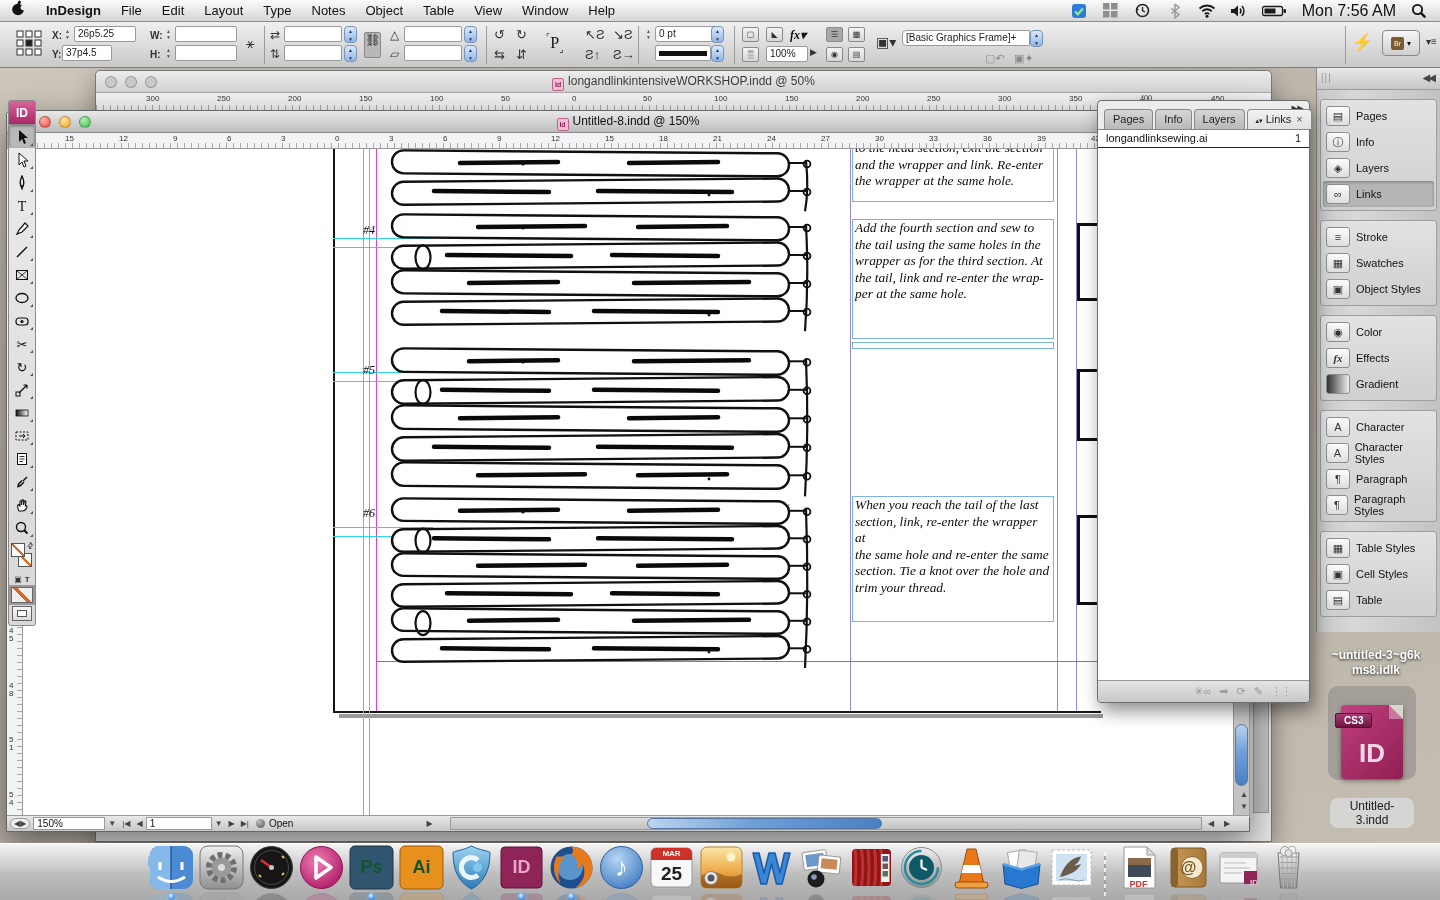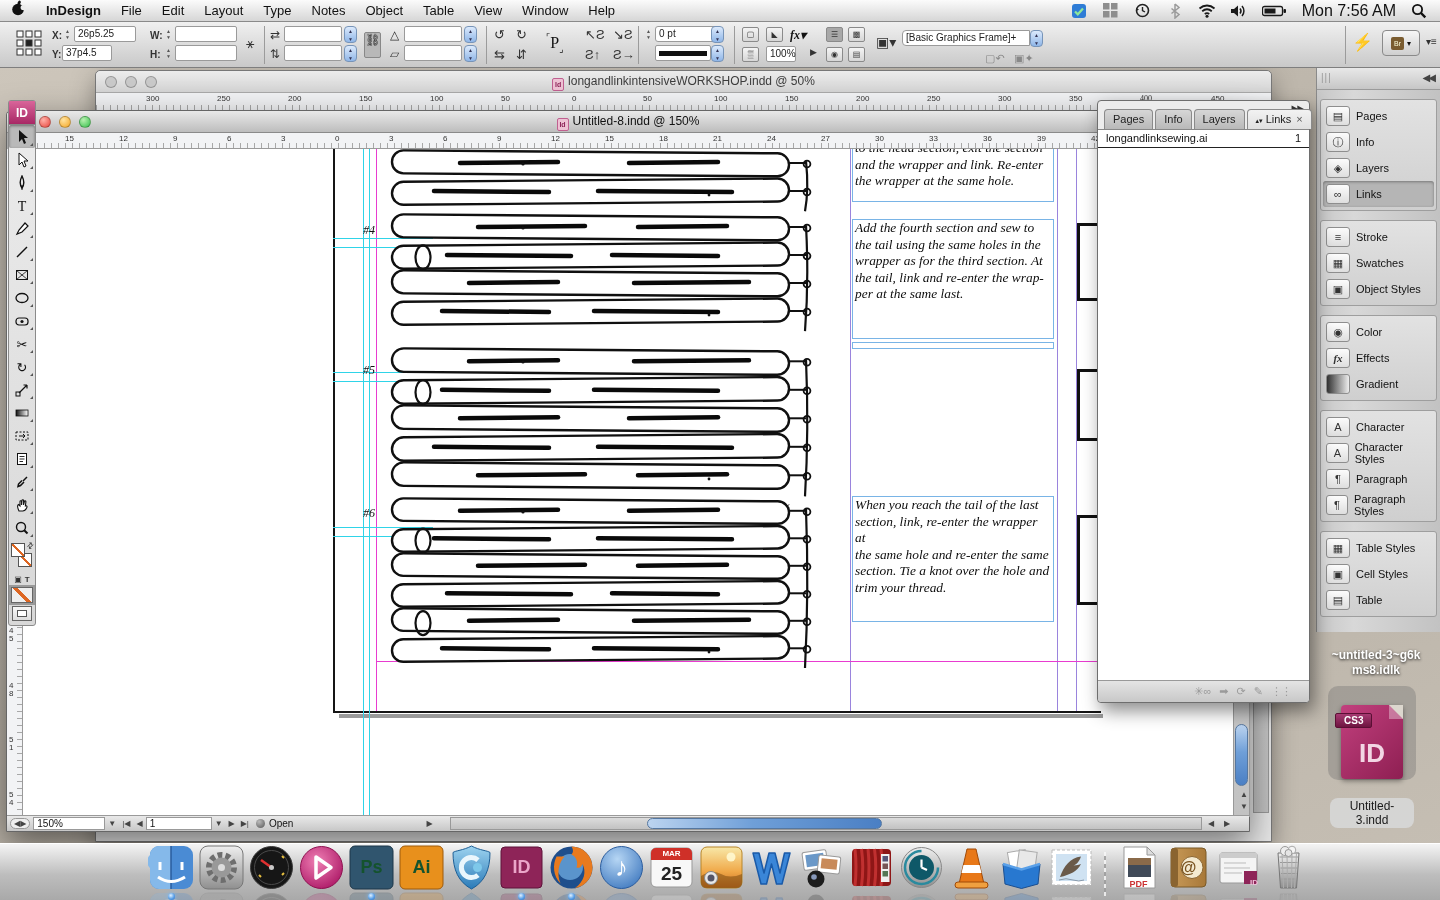--- a/index.html
+++ b/index.html
@@ -308,21 +308,21 @@
       <div class="tframe" style="left: 829px; top: 0px; width: 202px; height: 53px; border-top: none;">
         <div style="margin-top: -9px;">to the head section, exit the section</div>
         <div>and the wrapper and link. Re-enter</div>
         <div>the wrapper at the same hole.</div>
       </div>
       <div class="tframe" style="left: 829px; top: 70px; width: 202px; height: 120px;">
         <div>Add the fourth section and sew to</div>
         <div>the tail using the same holes in the</div>
         <div>wrapper as for the third section. At</div>
         <div>the tail, link and re-enter the wrap-</div>
-        <div>per at the same last.</div>
+        <div>per at the same hole.</div>
       </div>
       <div class="tframe" style="left: 829px; top: 347px; width: 202px; height: 126px;">
         <div>When you reach the tail of the last</div>
         <div>section, link, re-enter the wrapper at</div>
         <div>the same hole and re-enter the same</div>
         <div>section. Tie a knot over the hole and</div>
         <div>trim your thread.</div>
       </div>
       <div class="slabel" style="left: 340px; top: 74px;">#4</div>
       <div class="slabel" style="left: 340px; top: 214px;">#5</div>
@@ -840,21 +840,21 @@
   <span class="cp bluestep" style="left:711px;top:4px">▲<br>▼</span>
   <span class="cp cpfield" style="left:655px;top:23px;width:56px;display:flex;align-items:center">
       <span style="display:inline-block;width:100%;height:5px;background:#111"></span>
     </span>
   <span class="cp bluestep" style="left:711px;top:23px">▲<br>▼</span>
   <span class="cp cpsep" style="left:734px"></span>
   <span class="cp wrapbtn" style="left:742px;top:5px">▢</span>
   <span class="cp wrapbtn" style="left:766px;top:5px">◣</span>
   <span class="cp" style="left:790px;top:6px;font-style:italic;font-weight:bold;font-size:12px;font-family:'Liberation Serif',serif">fx▾</span>
   <span class="cp wrapbtn" style="left:742px;top:25px">▒</span>
-  <span class="cp cpfield" style="left:766px;top:24px;width:30px">100%</span>
+  <span class="cp cpfield" style="left:766px;top:24px;width:42px">100%</span>
   <span class="cp cpicon" style="left:810px;top:25px;font-size:9px">▶</span>
   <span class="cp wrapbtn on" style="left:826px;top:5px">☰</span>
   <span class="cp wrapbtn" style="left:848px;top:5px">▩</span>
   <span class="cp wrapbtn" style="left:826px;top:25px">◉</span>
   <span class="cp wrapbtn" style="left:848px;top:25px">▤</span>
   <span class="cp cpicon" style="left:876px;top:12px;font-size:14px">▣▾</span>
   <span class="cp cpfield" style="left:902px;top:8px;width:128px;border-radius:4px 0 0 4px">[Basic Graphics Frame]+</span>
   <span class="cp bluestep" style="left:1030px;top:8px">▲<br>▼</span>
   <span class="cp cpicon" style="left:985px;top:30px;font-size:11px;color:#888">▢↶</span>
   <span class="cp cpicon" style="left:1014px;top:30px;font-size:11px;color:#888">▣✦</span>

